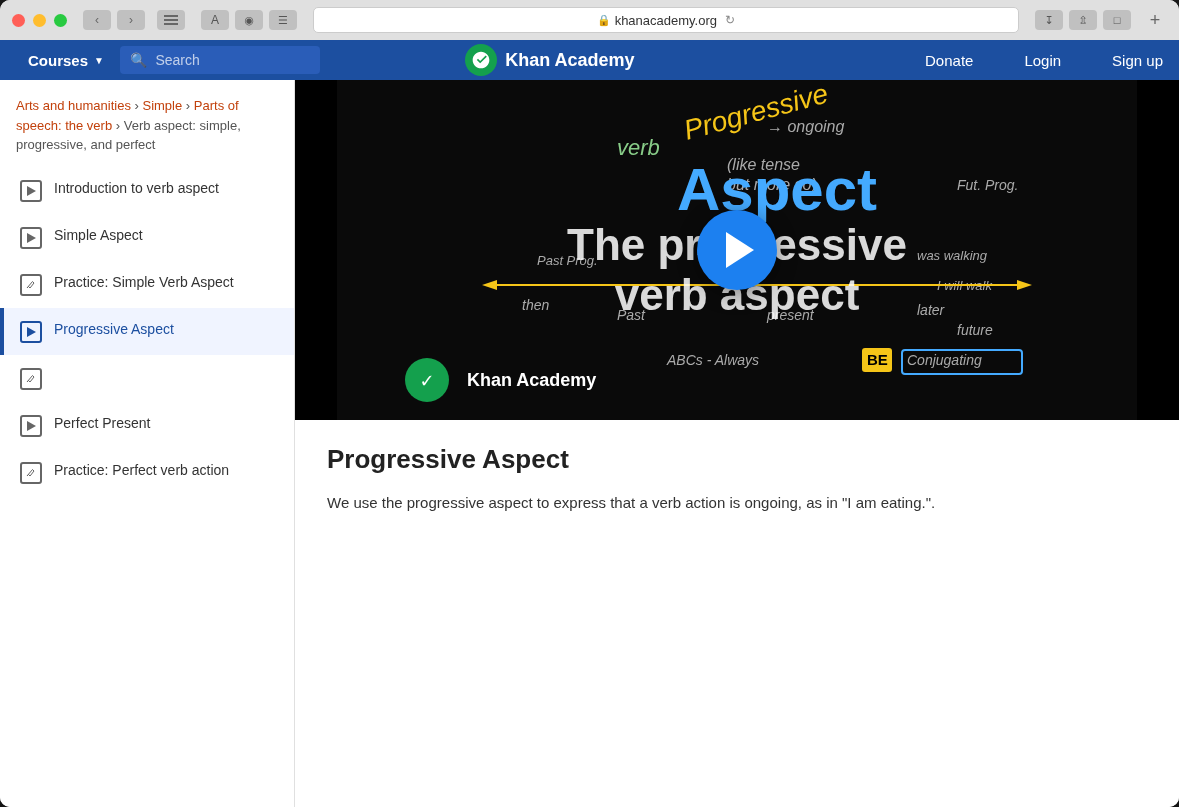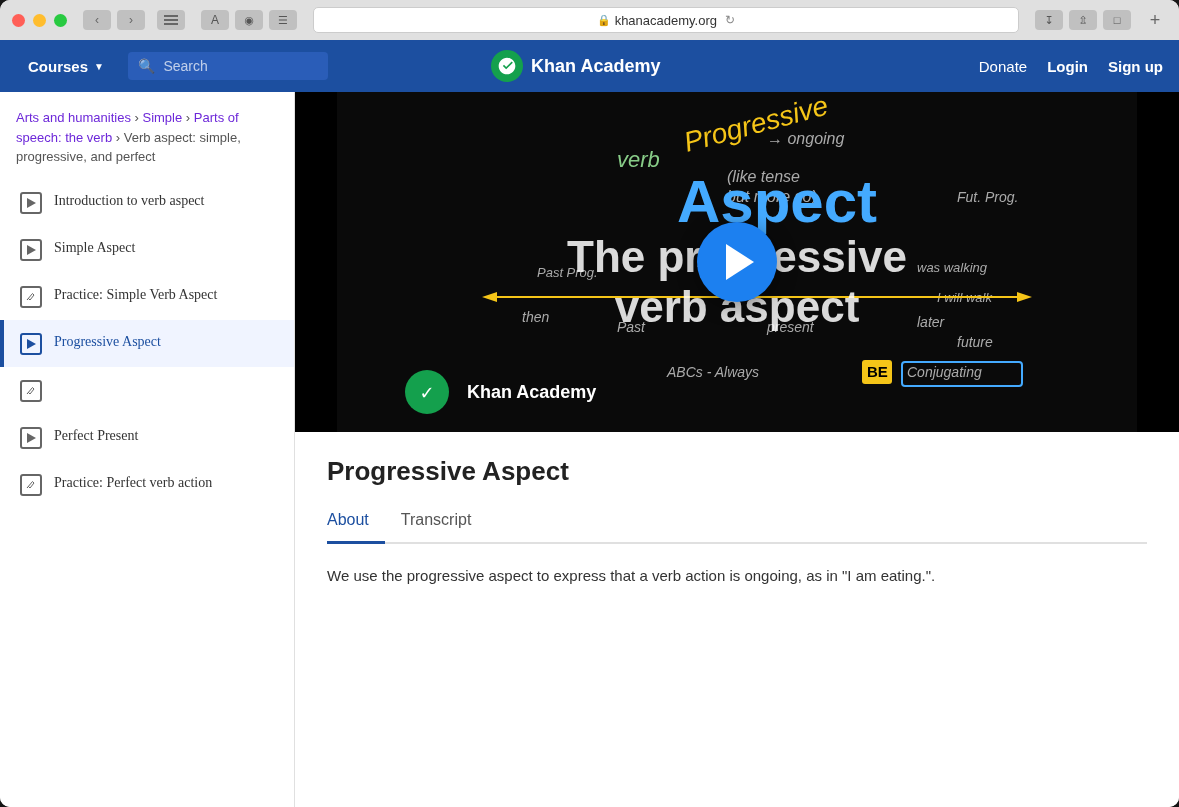--- a/index.html
+++ b/index.html
@@ -19,41 +19,41 @@
     .mac-ext-btn { width: 28px; height: 20px; background: #c0c0c0; border-radius: 4px; display: flex; align-items: center; justify-content: center; font-size: 11px; color: #555; }
     .mac-addressbar { flex: 1; height: 26px; background: white; border-radius: 5px; display: flex; align-items: center; justify-content: center; font-size: 12px; color: #333; margin: 0 8px; border: 1px solid #ccc; gap: 4px; }
     .mac-addressbar-right { display: flex; gap: 6px; margin-right: 4px; }
     .mac-action-btn { width: 28px; height: 20px; background: #c0c0c0; border-radius: 4px; display: flex; align-items: center; justify-content: center; font-size: 11px; color: #555; }
     .mac-plus-btn { width: 24px; height: 24px; background: transparent; display: flex; align-items: center; justify-content: center; font-size: 18px; color: #666; }
 
     
     .browser-content { flex: 1; display: flex; flex-direction: column; overflow: hidden; }
 
     
-    .ka-header { height: 52px; background: #1c4fa0; display: flex; align-items: center; padding: 0 16px; flex-shrink: 0; gap: 8px; }
+    .ka-header { height: 40px; background: #1c4fa0; display: flex; align-items: center; padding: 0 16px; flex-shrink: 0; gap: 0; }
     .courses-btn { display: flex; align-items: center; gap: 6px; color: white; font-size: 15px; font-weight: 600; padding: 8px 12px; cursor: pointer; border-radius: 4px; }
     .chevron-down { font-size: 10px; }
     .search-bar { display: flex; align-items: center; background: #2a5db8; border-radius: 4px; padding: 6px 10px; gap: 8px; margin-left: 4px; width: 200px; cursor: pointer; }
     .search-bar input { background: transparent; border: none; outline: none; color: #86efac; font-size: 14px; width: 130px; }
     .search-bar input::placeholder { color: rgba(255,255,255,0.7); }
     .search-icon-svg { color: rgba(255,255,255,0.7); font-size: 14px; }
     .ka-logo { display: flex; align-items: center; gap: 8px; color: white; font-size: 18px; font-weight: 700; margin: 0 auto; }
     .ka-logo-icon { width: 32px; height: 32px; background: #14a04d; border-radius: 50%; display: flex; align-items: center; justify-content: center; }
     .ka-header-right { display: flex; align-items: center; gap: 20px; margin-left: auto; }
-    .ka-header-link { color: white; font-size: 15px; font-weight: 700; cursor: pointer; text-decoration: none; }
+    .ka-header-link { color: white; font-size: 15px; font-weight: 400; cursor: pointer; text-decoration: none; margin-left: 31px; }
     .donate-btn { color: white; font-size: 15px; font-weight: 500; cursor: pointer; }
 
     
     .main-layout { display: flex; flex: 1; overflow: hidden; }
 
     
     .sidebar { width: 295px; background: white; border-right: 1px solid #e0e0e0; display: flex; flex-direction: column; overflow-y: auto; flex-shrink: 0; }
     .breadcrumb { padding: 16px 16px 12px; font-size: 13px; color: #555; line-height: 1.5; }
-    .breadcrumb a { color: #6d28d9; text-decoration: none; }
-    .sidebar-items { display: flex; flex-direction: column; font-family: Liberation Serif, serif; }
+    .breadcrumb a { color: #c2410c; text-decoration: none; }
+    .sidebar-items { display: flex; flex-direction: column; }
     .sidebar-item { display: flex; align-items: flex-start; padding: 12px 16px; gap: 12px; cursor: pointer; border-left: 4px solid transparent; }
     .sidebar-item.active { border-left-color: #1c4fa0; background: #f0f4ff; }
     .sidebar-item.active .item-label { color: #1c4fa0; font-weight: 500; }
     .item-icon { width: 22px; height: 22px; border: 2px solid #666; border-radius: 3px; display: flex; align-items: center; justify-content: center; flex-shrink: 0; margin-top: 1px; }
     .item-icon.play { border-color: #666; }
     .item-icon.pencil { border-color: #666; }
     .item-icon svg { width: 12px; height: 12px; }
     .item-label { font-size: 14px; color: #333; line-height: 1.4; }
 
     
@@ -264,23 +264,19 @@
           </svg>
 
           <div class="play-btn-overlay">
             <div class="play-triangle"></div>
           </div>
         </div>
 
         <div class="content-info">
           <h1 class="content-title">Progressive Aspect</h1>
 
-          <div class="content-tabs">
-            <div class="content-tab active">About</div>
-            <div class="content-tab">Transcript</div>
-          </div>
 
           <p class="content-description">We use the progressive aspect to express that a verb action is ongoing, as in "I am eating.".</p>
         </div>
       </div>
     </div>
   </div>
 </div>
 
 </body></html>

